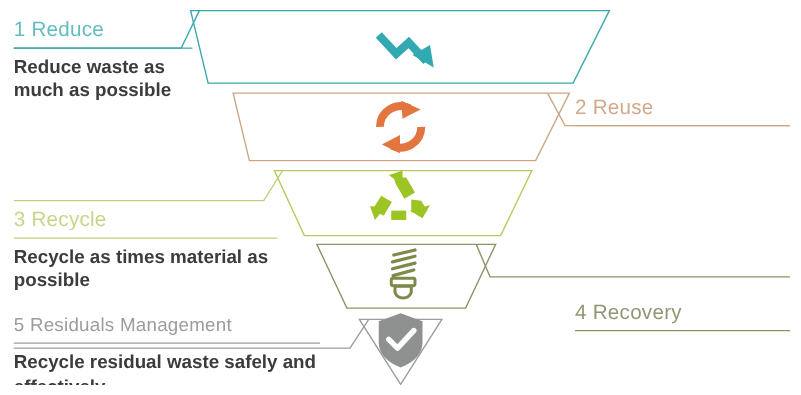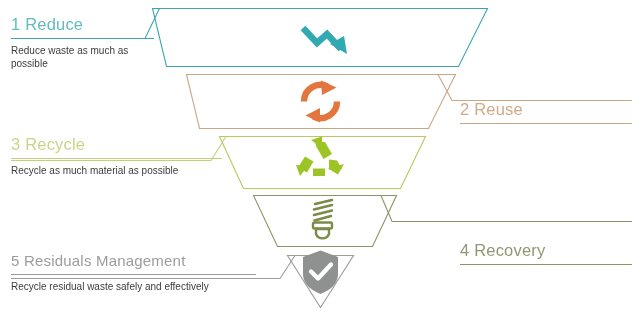--- a/index.html
+++ b/index.html
@@ -39,24 +39,24 @@
     white-space: nowrap;
     letter-spacing: 0.2px;
     padding-bottom: 3px;
   }
   .label-rule {
     height: 1px;
     width: 100%;
     margin: 0 0 5px 0;
   }
   .label-desc {
-    font-size: 10px;
+    font-size: 15px;
     line-height: 1.32;
     color: #3c3c3c;
-    font-weight: 400;
+    font-weight: 700;
   }
 
   
   #label-reduce   { left: 11px;  top: 14px;  width: 143px; }
   #label-reuse    { left: 460px; top: 76px;  width: 172px; }
   #label-recycle  { left: 11px;  top: 134px; width: 211px; }
   #label-recovery { left: 460px; top: 196px; width: 172px; }
   #label-residual { left: 11px;  top: 252px; width: 245px; }
 
   #label-residual .label-title { font-size: 15px; }
@@ -136,28 +136,28 @@
     </g>
   </svg>
 
   <div class="label-block label-left" id="label-reduce">
     <div class="label-title" style="color:#63bcc0;">1 Reduce</div>
     <div class="label-rule" style="background:#3ba7ad;"></div>
     <div class="label-desc">Reduce waste as much as possible</div>
   </div>
 
   <div class="label-block label-right" id="label-reuse">
-    <div class="label-title" style="color:#d2a98a;margin-top:23px;">2 Reuse</div>
+    <div class="label-title" style="color:#d2a98a;">2 Reuse</div>
     <div class="label-rule" style="background:#cba684;"></div>
   </div>
 
   <div class="label-block label-left" id="label-recycle">
-    <div class="label-title" style="color:#cbd487;">3 Recycle</div>
+    <div class="label-title" style="color:#cbd487;margin-top:32px;">3 Recycle</div>
     <div class="label-rule" style="background:#c4ce7c;"></div>
-    <div class="label-desc">Recycle as much material as possible</div>
+    <div class="label-desc">Recycle as times material as possible</div>
   </div>
 
   <div class="label-block label-right" id="label-recovery">
     <div class="label-title" style="color:#8f9873;margin-top:44px;">4 Recovery</div>
     <div class="label-rule" style="background:#8a9466;"></div>
   </div>
 
   <div class="label-block label-left" id="label-residual">
     <div class="label-title" style="color:#9b9d9c;">5 Residuals Management</div>
     <div class="label-rule" style="background:#9b9d9c;"></div>

